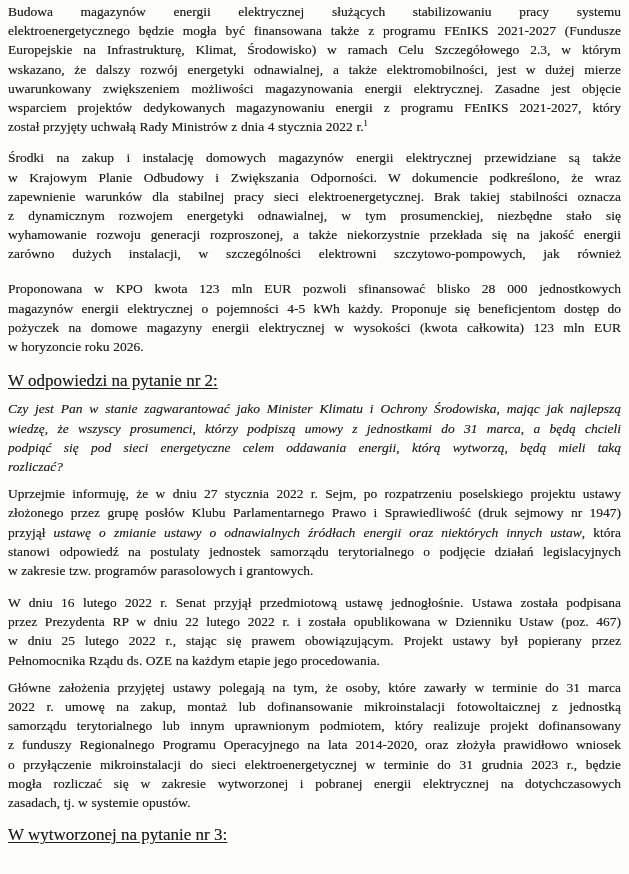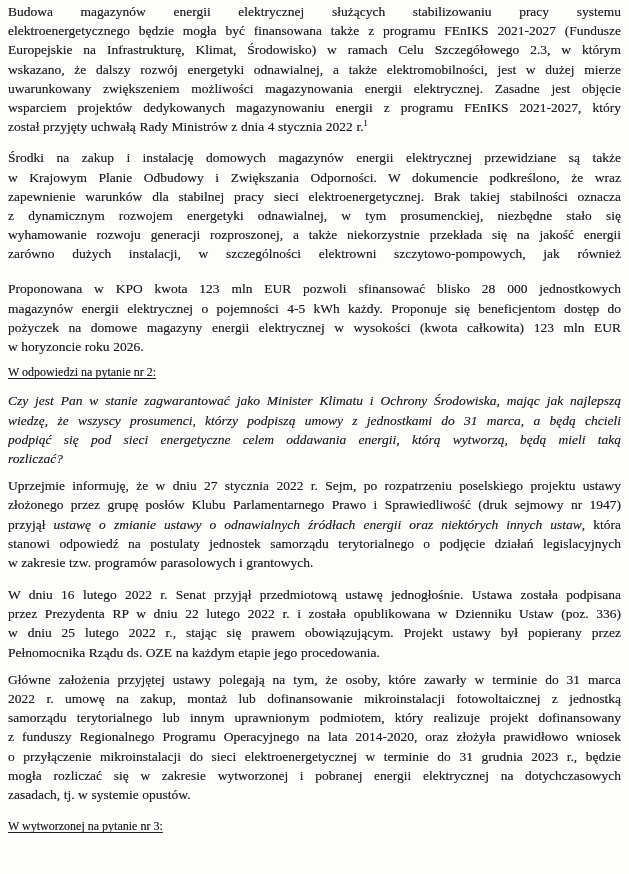--- a/index.html
+++ b/index.html
@@ -29,21 +29,21 @@
     white-space: nowrap;
     overflow: hidden;
     word-spacing: 0.2px;
     text-shadow: 0 0 0.4px rgba(45,45,45,0.55);
   }
   .line.last {
     text-align-last: left;
   }
   .para.italic .line { font-style: italic; }
   .heading {
-    font-size: 12px;
+    font-size: 17px;
     line-height: 19.2px;
     text-shadow: 0 0 0.4px rgba(45,45,45,0.55);
   }
   .heading .u {
     text-decoration: underline;
     text-underline-offset: 2px;
   }
   sup {
     font-size: 8.5px;
     line-height: 0;
@@ -65,21 +65,21 @@
       <div class="line last">został przyjęty uchwałą Rady Ministrów z dnia 4 stycznia 2022 r.<sup>1</sup></div>
     </div>
     <div class="para" style="margin-bottom: 16px;">
       <div class="line">Środki na zakup i instalację domowych magazynów energii elektrycznej przewidziane są także</div>
       <div class="line">w Krajowym Planie Odbudowy i Zwiększania Odporności. W dokumencie podkreślono, że wraz</div>
       <div class="line">zapewnienie warunków dla stabilnej pracy sieci elektroenergetycznej. Brak takiej stabilności oznacza</div>
       <div class="line">z dynamicznym rozwojem energetyki odnawialnej, w tym prosumenckiej, niezbędne stało się</div>
       <div class="line">wyhamowanie rozwoju generacji rozproszonej, a także niekorzystnie przekłada się na jakość energii</div>
       <div class="line">zarówno dużych instalacji, w szczególności elektrowni szczytowo-pompowych, jak również</div>
     </div>
-    <div class="para" style="margin-bottom: 7px;">
+    <div class="para" style="margin-bottom: 15px;">
       <div class="line">Proponowana w KPO kwota 123 mln EUR pozwoli sfinansować blisko 28 000 jednostkowych</div>
       <div class="line">magazynów energii elektrycznej o pojemności 4-5 kWh każdy. Proponuje się beneficjentom dostęp do</div>
       <div class="line">pożyczek na domowe magazyny energii elektrycznej w wysokości (kwota całkowita) 123 mln EUR</div>
       <div class="line last">w horyzoncie roku 2026.</div>
     </div>
     <div class="heading" style="margin-bottom: 9px;"><span class="u">W odpowiedzi na pytanie nr 2:</span></div>
     <div class="para italic" style="margin-bottom: 8px;">
       <div class="line">Czy jest Pan w stanie zagwarantować jako Minister Klimatu i Ochrony Środowiska, mając jak najlepszą</div>
       <div class="line">wiedzę, że wszyscy prosumenci, którzy podpiszą umowy z jednostkami do 31 marca, a będą chcieli</div>
       <div class="line">podpiąć się pod sieci energetyczne celem oddawania energii, którą wytworzą, będą mieli taką</div>
@@ -87,21 +87,21 @@
     </div>
     <div class="para" style="margin-bottom: 13px;">
       <div class="line">Uprzejmie informuję, że w dniu 27 stycznia 2022 r. Sejm, po rozpatrzeniu poselskiego projektu ustawy</div>
       <div class="line">złożonego przez grupę posłów Klubu Parlamentarnego Prawo i Sprawiedliwość (druk sejmowy nr 1947)</div>
       <div class="line">przyjął <em>ustawę o zmianie ustawy o odnawialnych źródłach energii oraz niektórych innych ustaw</em>, która</div>
       <div class="line">stanowi odpowiedź na postulaty jednostek samorządu terytorialnego o podjęcie działań legislacyjnych</div>
       <div class="line last">w zakresie tzw. programów parasolowych i grantowych.</div>
     </div>
     <div class="para" style="margin-bottom: 8px;">
       <div class="line">W dniu 16 lutego 2022 r. Senat przyjął przedmiotową ustawę jednogłośnie. Ustawa została podpisana</div>
-      <div class="line">przez Prezydenta RP w dniu 22 lutego 2022 r. i została opublikowana w Dzienniku Ustaw (poz. 336)</div>
+      <div class="line">przez Prezydenta RP w dniu 22 lutego 2022 r. i została opublikowana w Dzienniku Ustaw (poz. 467)</div>
       <div class="line">w dniu 25 lutego 2022 r., stając się prawem obowiązującym. Projekt ustawy był popierany przez</div>
       <div class="line last">Pełnomocnika Rządu ds. OZE na każdym etapie jego procedowania.</div>
     </div>
     <div class="para" style="margin-bottom: 13px;">
       <div class="line">Główne założenia przyjętej ustawy polegają na tym, że osoby, które zawarły w terminie do 31 marca</div>
       <div class="line">2022 r. umowę na zakup, montaż lub dofinansowanie mikroinstalacji fotowoltaicznej z jednostką</div>
       <div class="line">samorządu terytorialnego lub innym uprawnionym podmiotem, który realizuje projekt dofinansowany</div>
       <div class="line">z funduszy Regionalnego Programu Operacyjnego na lata 2014-2020, oraz złożyła prawidłowo wniosek</div>
       <div class="line">o przyłączenie mikroinstalacji do sieci elektroenergetycznej w terminie do 31 grudnia 2023 r., będzie</div>
       <div class="line">mogła rozliczać się w zakresie wytworzonej i pobranej energii elektrycznej na dotychczasowych</div>

